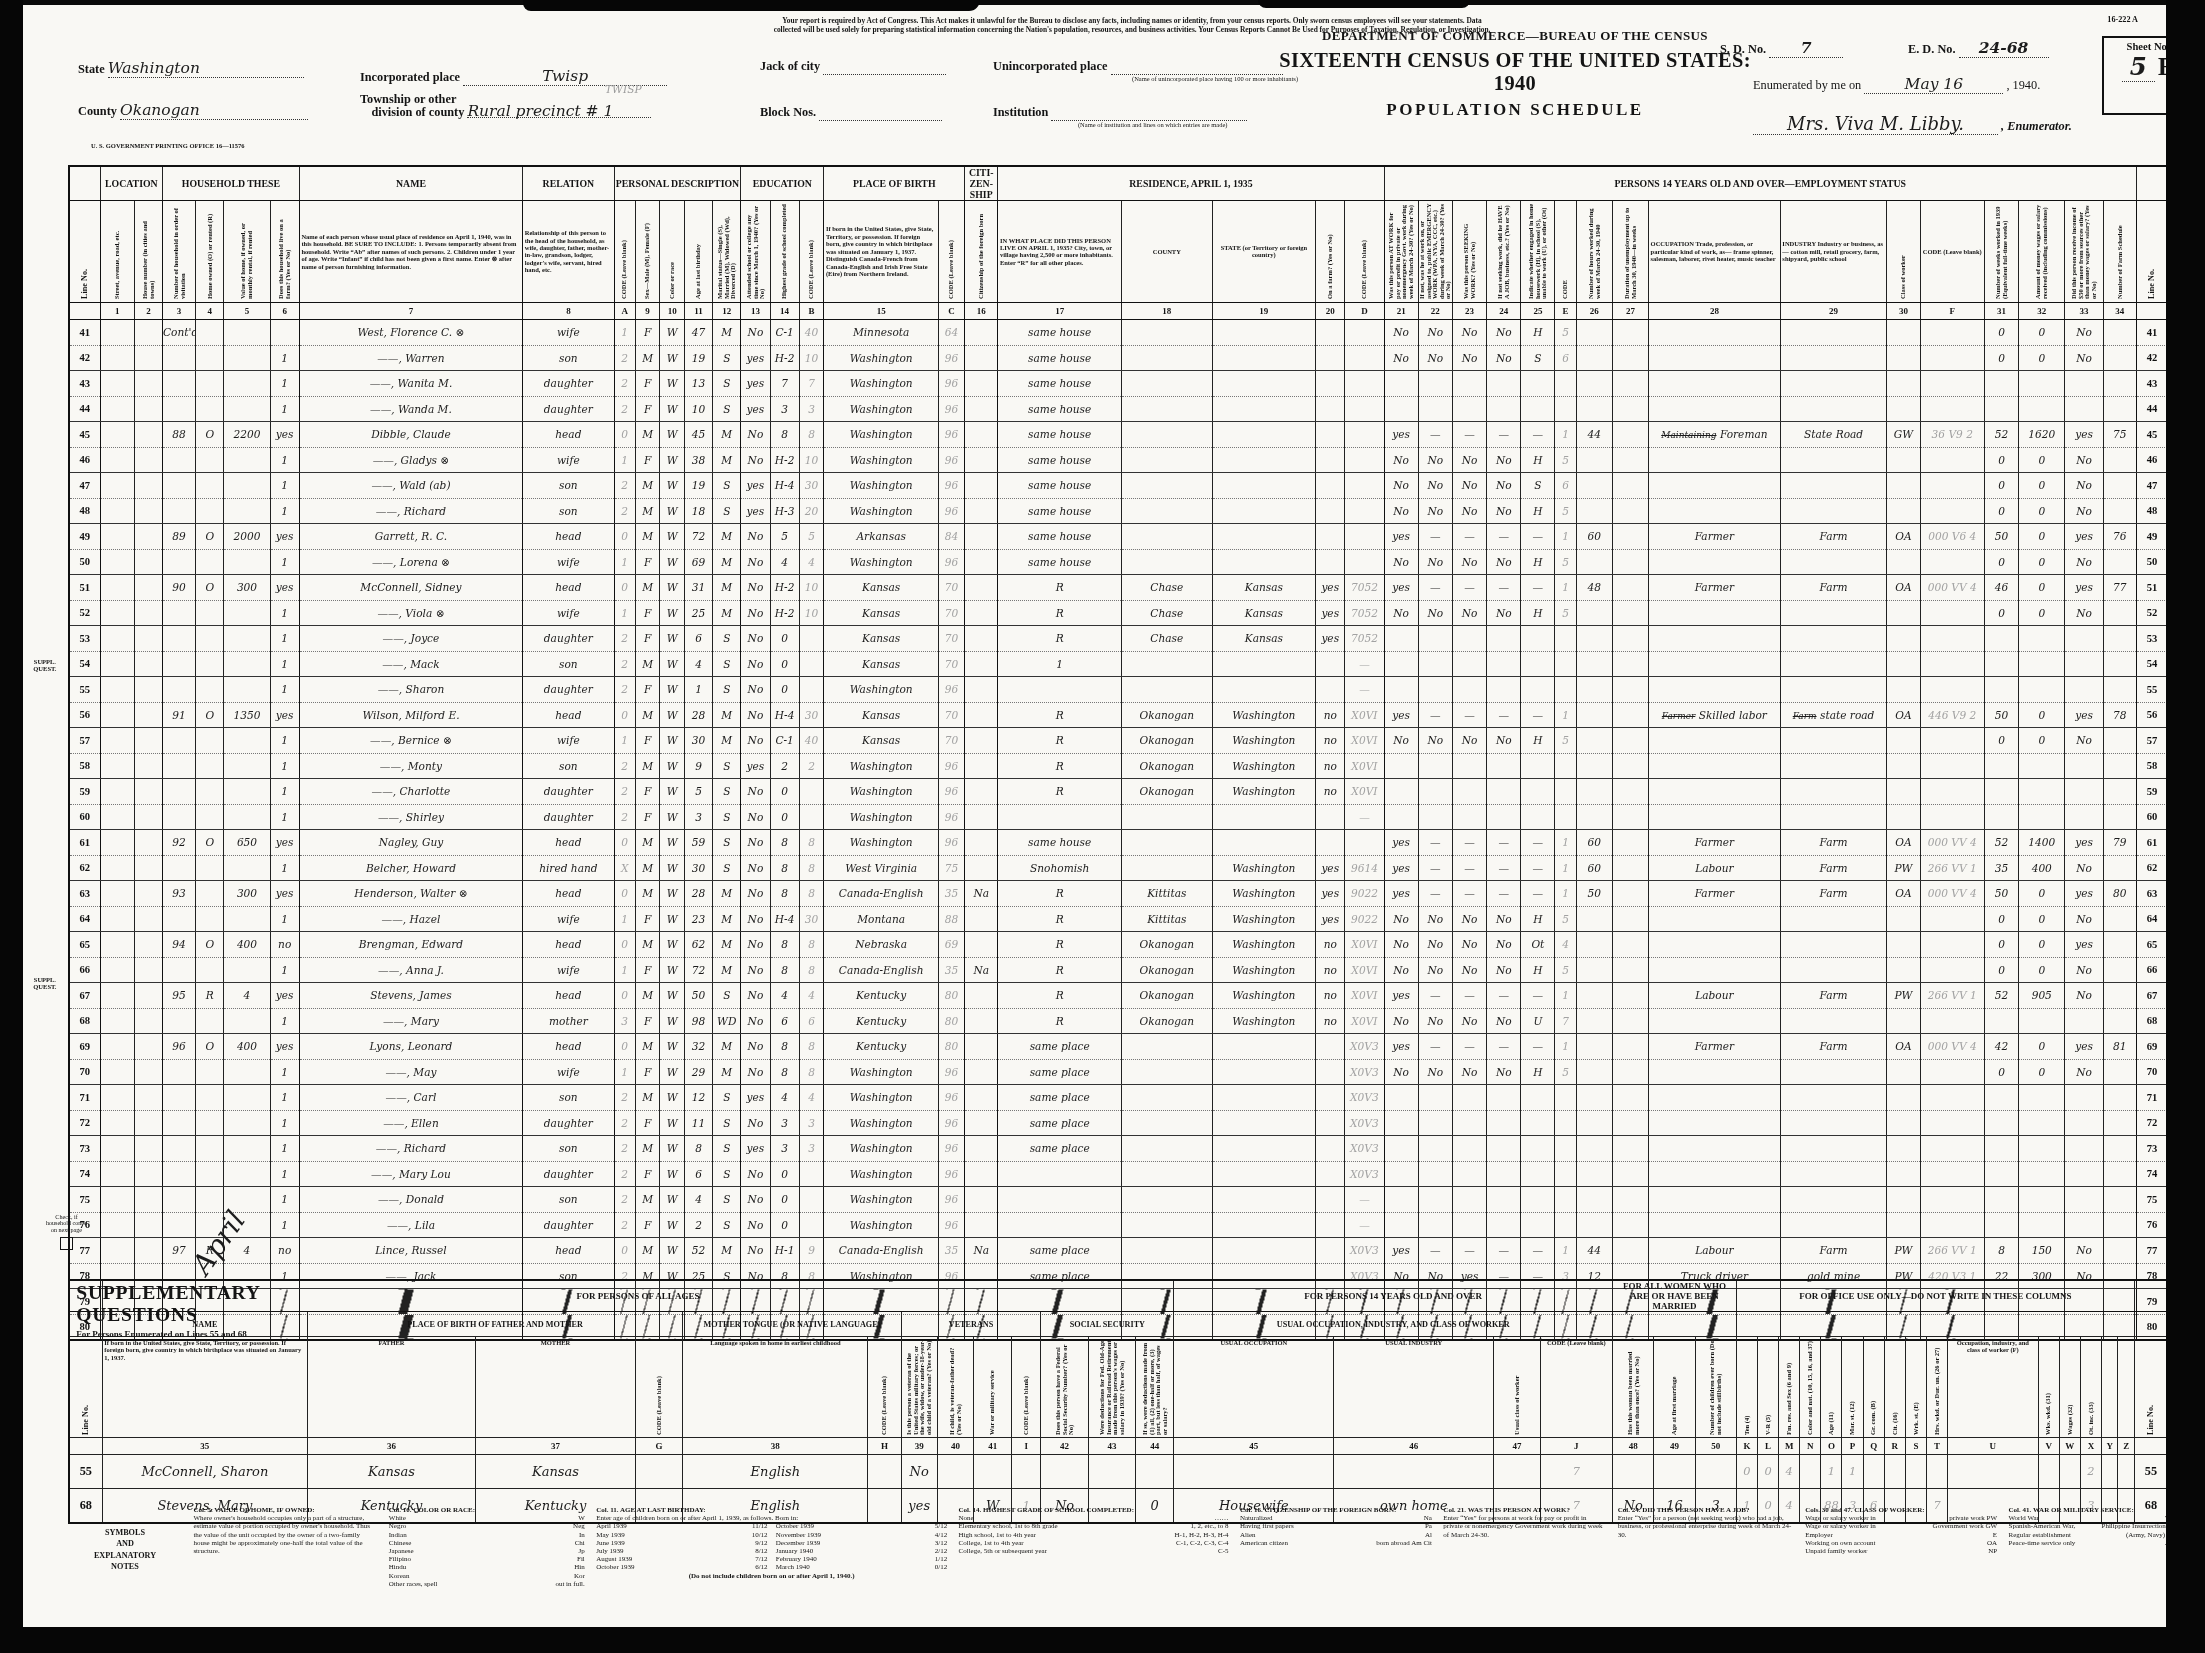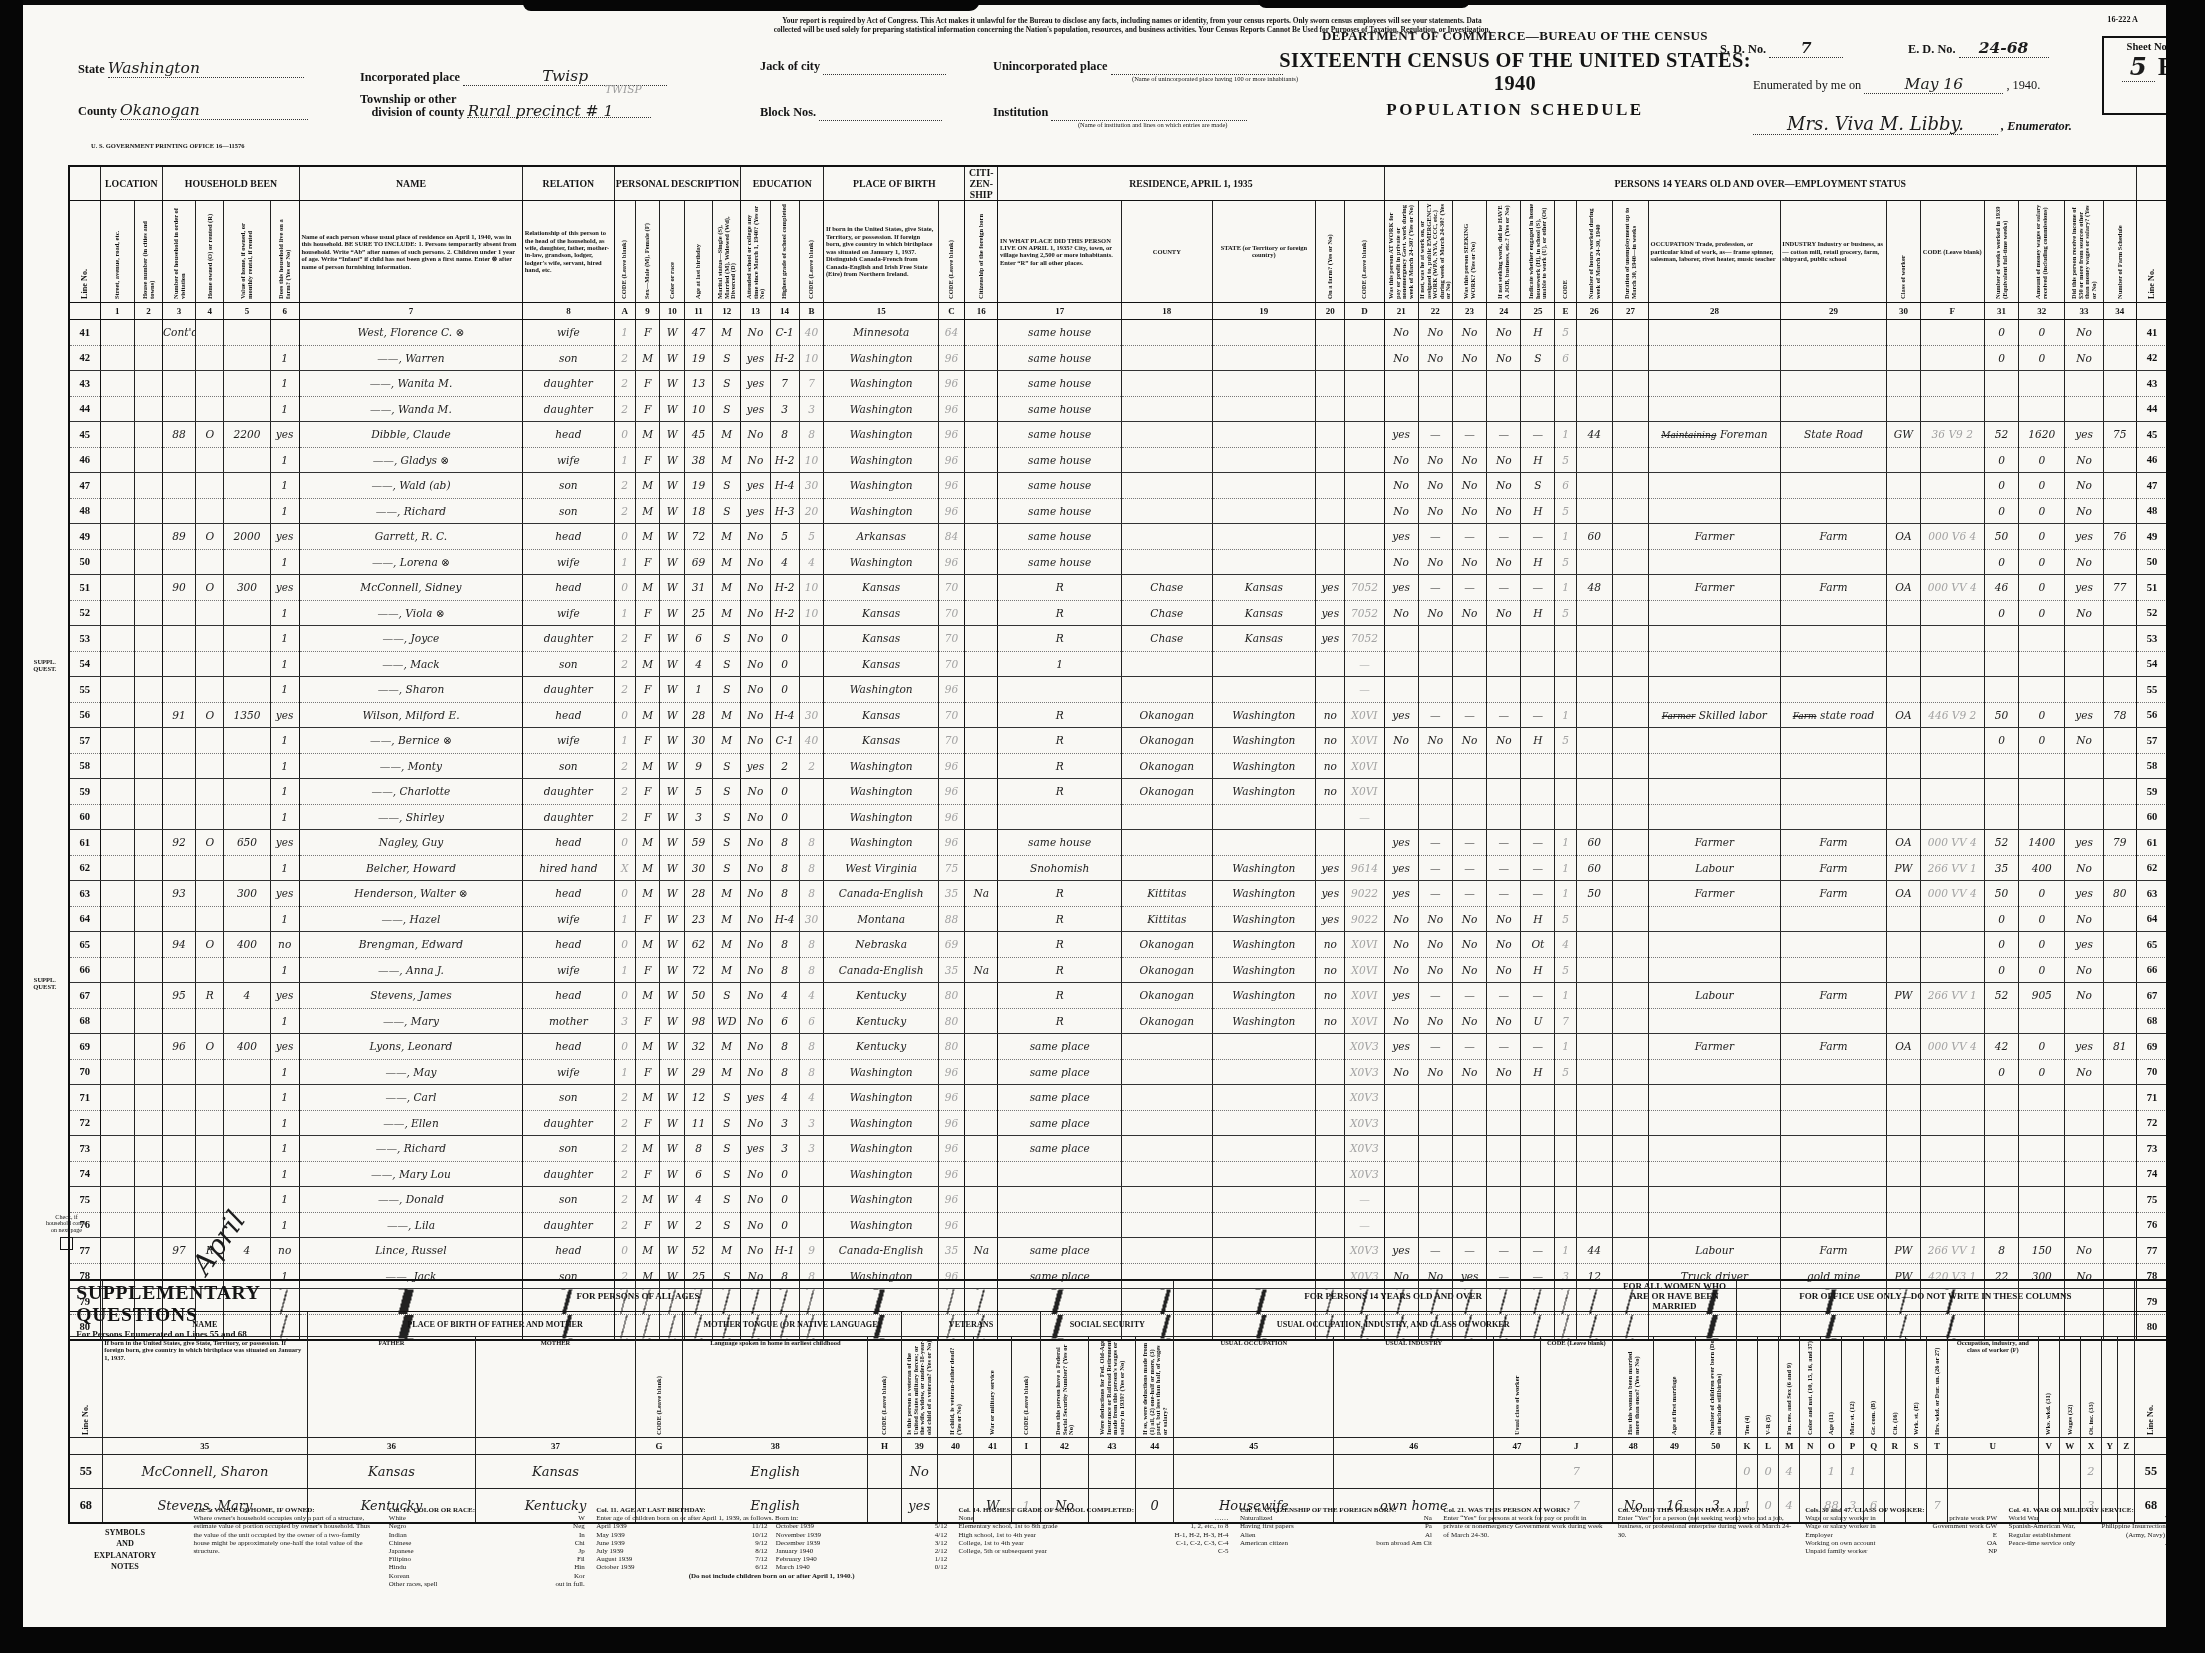--- a/index.html
+++ b/index.html
@@ -191,21 +191,21 @@
         <col style="width:34px">
         <col style="width:46px">
         <col style="width:38px">
         <col style="width:33px">
         <col style="width:31px">
       </colgroup>
       <thead>
         <tr>
           <th class="grp " colspan="1"></th>
           <th class="grp" colspan="2">LOCATION</th>
-          <th class="grp" colspan="4">HOUSEHOLD BEEN</th>
+          <th class="grp" colspan="4">HOUSEHOLD THESE</th>
           <th class="grp" colspan="1">NAME</th>
           <th class="grp" colspan="1">RELATION</th>
           <th class="grp" colspan="5">PERSONAL DESCRIPTION</th>
           <th class="grp" colspan="3">EDUCATION</th>
           <th class="grp" colspan="2">PLACE OF BIRTH</th>
           <th class="grp" colspan="1">CITI-ZEN-SHIP</th>
           <th class="grp" colspan="5">RESIDENCE, APRIL 1, 1935</th>
           <th class="grp" colspan="16">PERSONS 14 YEARS OLD AND OVER—EMPLOYMENT STATUS</th>
           <th class="grp " colspan="1"></th>
         </tr>

